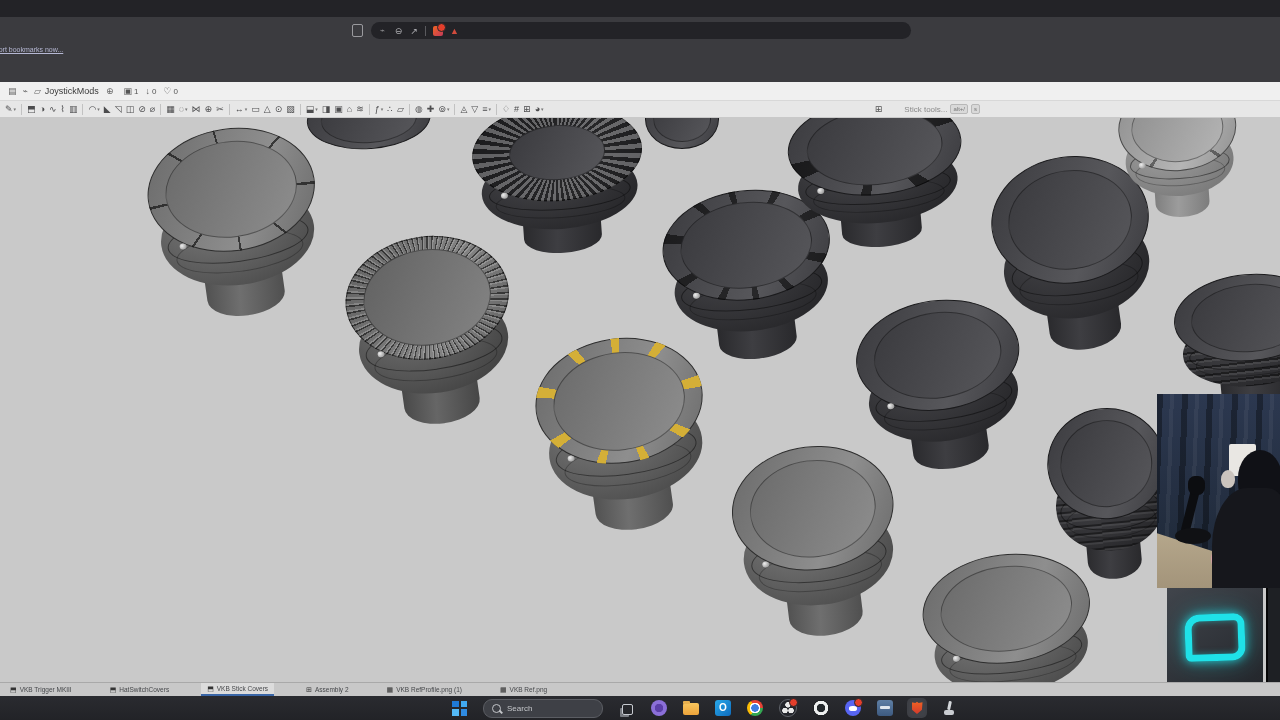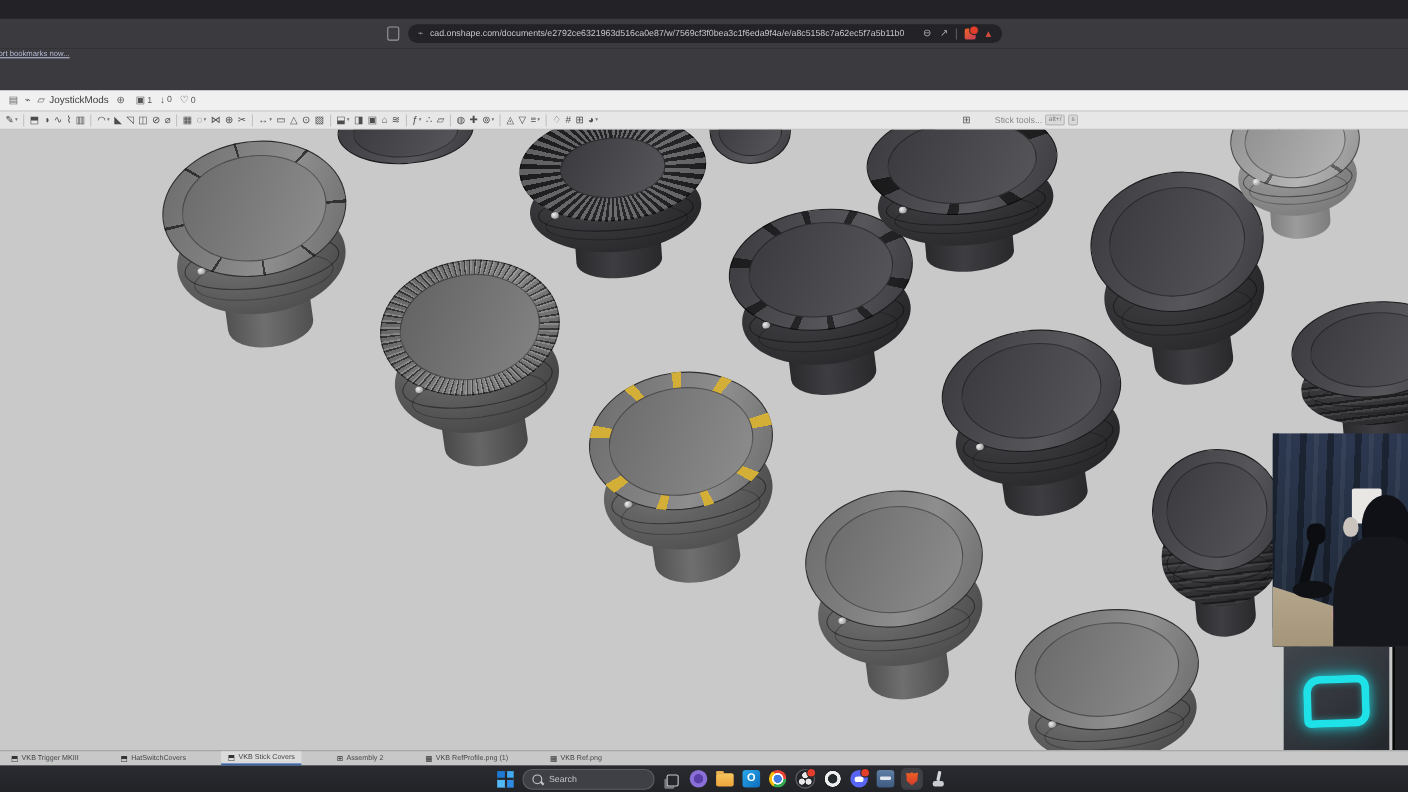--- a/index.html
+++ b/index.html
@@ -82,21 +82,21 @@
   #panel-shadow{left:1170px;top:686px;width:108px;height:16px;background:#070708;transform:skewX(-28deg);transform-origin:top right}
   
   #tabbar{left:0;top:682px;width:1280px;height:14px;background:#c8c8c8;border-top:1px solid #a9a9a9;
     box-sizing:border-box;display:flex;align-items:stretch}
   .tab{display:flex;align-items:center;gap:3px;padding:0 6px;margin-left:26px;color:#45474a;font-size:6.5px;white-space:nowrap}
   .tab:first-child{margin-left:4px}
   .tab .tico2{font-size:7px;color:#333}
   .tab.active{background:#dcdcdc;border-bottom:2px solid #3a66a7;box-sizing:border-box}
   
   #taskbar{left:0;top:696px;width:1280px;height:24px;background:linear-gradient(#2a2b30,#222327)}
-  #tb-row{position:absolute;left:452px;top:0;height:24px;display:flex;align-items:center;gap:8px}
+  #tb-row{position:absolute;left:452px;top:0;height:24px;display:flex;align-items:center;gap:16px}
   #tb-start{width:15px;height:15px;position:relative;flex:none;
     background:conic-gradient(from 90deg at 50% 50%,#2f8be2 0 25%,#53b9f6 0 50%,#1f7ad6 0 75%,#41a9f0 0)}
   #tb-start::after{content:"";position:absolute;inset:0;
     background:linear-gradient(#26272b,#26272b) 50% 0/2px 100% no-repeat,linear-gradient(#26272b,#26272b) 0 50%/100% 2px no-repeat}
   #tb-search{width:118px;height:17px;border-radius:9px;background:#3e4046;border:1px solid #5b5d63;
     display:flex;align-items:center;color:#c3c5c9;font-size:8px;flex:none}
   .mag{width:7px;height:7px;border:1.3px solid #c3c5c9;border-radius:50%;margin:0 6px 0 8px;position:relative;flex:none}
   .mag::after{content:"";position:absolute;width:4px;height:1.5px;background:#c3c5c9;transform:rotate(45deg);right:-3px;bottom:-1px}
   .tb{width:16px;height:16px;position:relative;flex:none;border-radius:3px}
   .badge{position:absolute;right:-2px;top:-2px;width:7px;height:7px;border-radius:50%;background:#e33e2b;border:1px solid #26272b}
@@ -128,21 +128,20 @@
 </style>
 </head>
 <body>
 
 <div id="chrome-top" class="abs"></div>
 
 <div id="chrome-nav" class="abs">
   <span id="sidebar-ico"></span>
   <div id="url-pill">
     <span class="site-ico">⌁</span>
-    <span id="url-text">cad.onshape.com/documents/e2792ce6321963d516ca0e87/w/7569cf3f0bea3c1f6eda9f4a/e/a8c5158c7a62ec5f7a5b11b0</span>
     <span class="pill-ico">⊖</span>
     <span class="pill-ico">↗</span>
     <span class="pill-div"></span>
     <span id="brave-ext">
         <span class="badge"></span>
       </span>
     <span id="warn-tri">▲</span>
   </div>
 </div>
 

